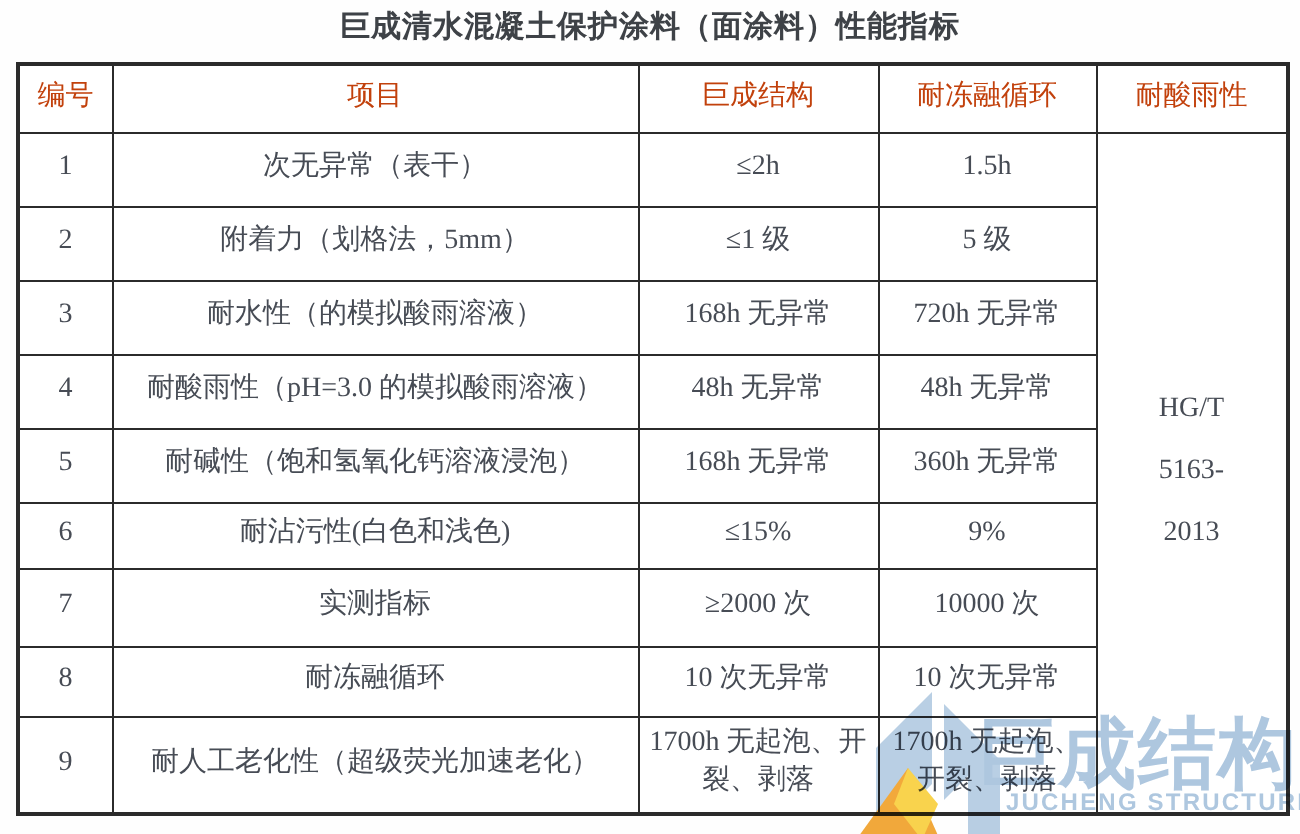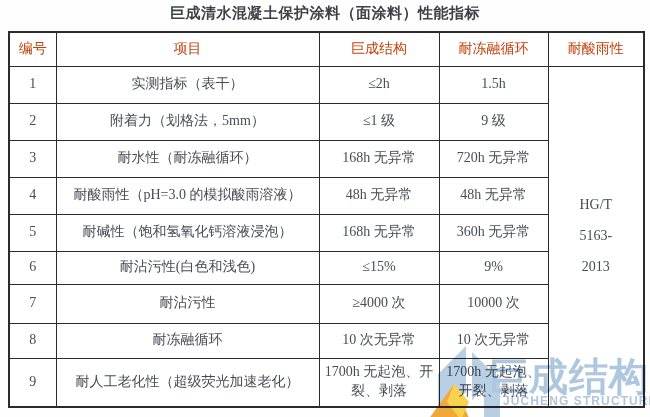--- a/index.html
+++ b/index.html
@@ -93,38 +93,38 @@
       <th>编号</th>
       <th>项目</th>
       <th>巨成结构</th>
       <th>耐冻融循环</th>
       <th>耐酸雨性</th>
     </tr>
   </thead>
   <tbody>
     <tr class="r-std">
       <td>1</td>
-      <td>实测指标（表干）</td>
+      <td>次无异常（表干）</td>
       <td>≤2h</td>
       <td>1.5h</td>
       <td class="ref-cell" rowspan="9">
         <div>HG/T</div>
         <div>5163-</div>
         <div>2013</div>
       </td>
     </tr>
     <tr class="r-std">
       <td>2</td>
       <td>附着力（划格法，5mm）</td>
       <td>≤1 级</td>
-      <td>9 级</td>
+      <td>5 级</td>
     </tr>
     <tr class="r-std">
       <td>3</td>
-      <td>耐水性（耐冻融循环）</td>
+      <td>耐水性（的模拟酸雨溶液）</td>
       <td>168h 无异常</td>
       <td>720h 无异常</td>
     </tr>
     <tr class="r-std">
       <td>4</td>
       <td>耐酸雨性（pH=3.0 的模拟酸雨溶液）</td>
       <td>48h 无异常</td>
       <td>48h 无异常</td>
     </tr>
     <tr class="r-std">
@@ -134,22 +134,22 @@
       <td>360h 无异常</td>
     </tr>
     <tr class="r-6">
       <td>6</td>
       <td>耐沾污性(白色和浅色)</td>
       <td>≤15%</td>
       <td>9%</td>
     </tr>
     <tr class="r-7">
       <td>7</td>
-      <td>耐沾污性</td>
-      <td>≥4000 次</td>
+      <td>实测指标</td>
+      <td>≥2000 次</td>
       <td>10000 次</td>
     </tr>
     <tr class="r-8">
       <td>8</td>
       <td>耐冻融循环</td>
       <td>10 次无异常</td>
       <td>10 次无异常</td>
     </tr>
     <tr class="r-9">
       <td>9</td>

